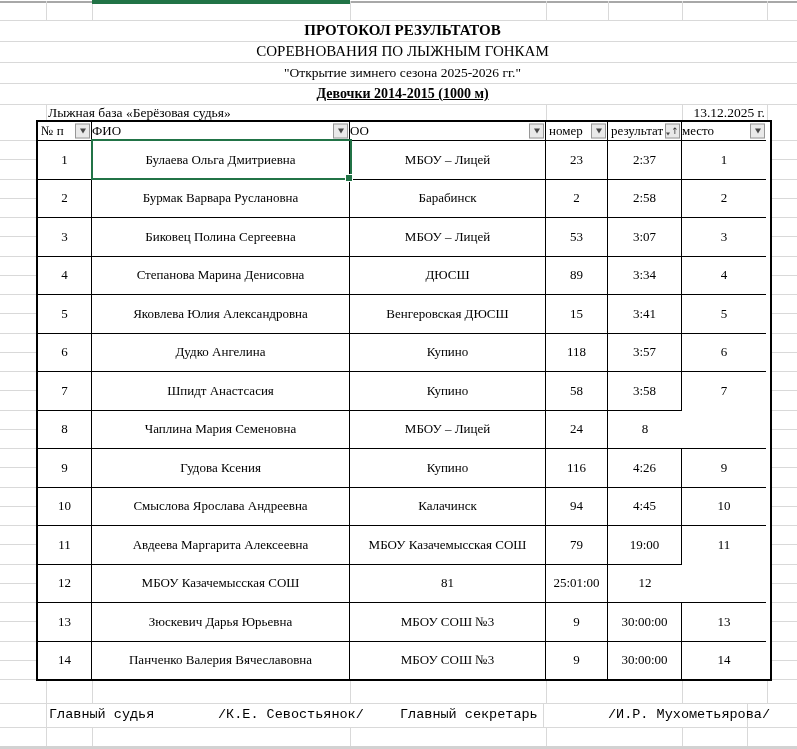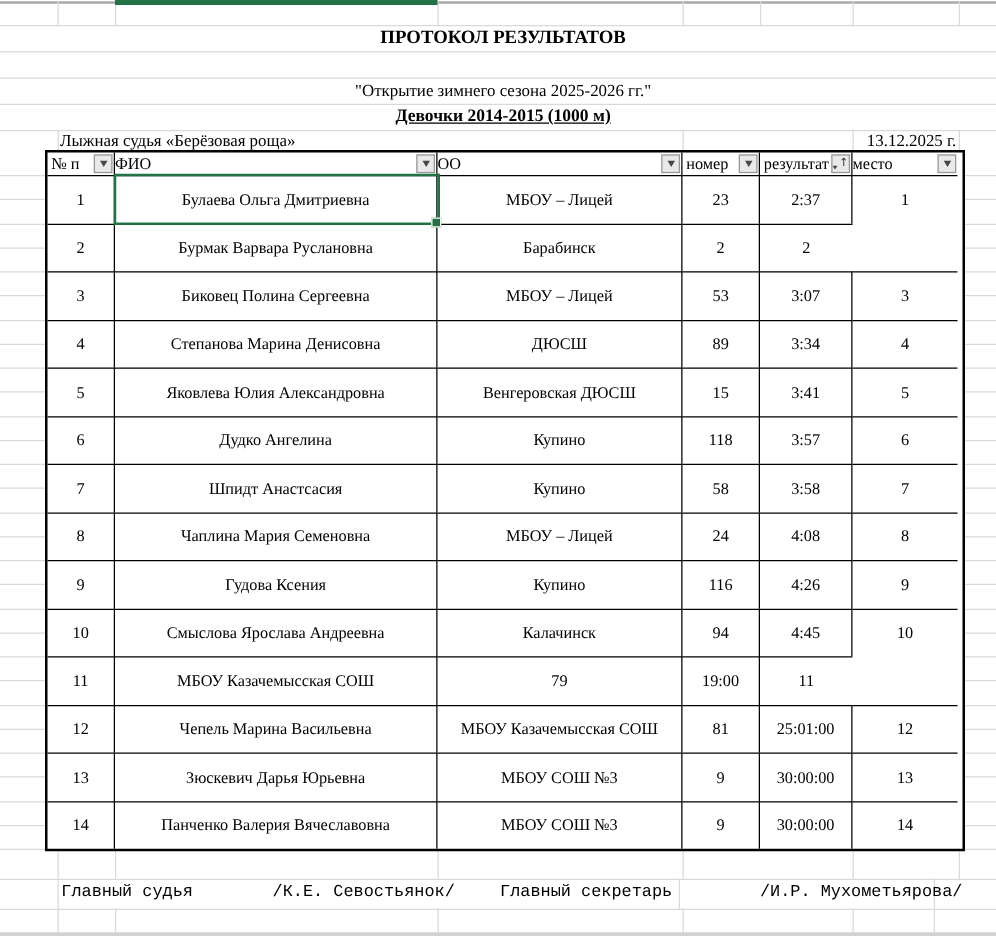--- a/index.html
+++ b/index.html
@@ -163,24 +163,25 @@
       <div class="gv" style="left: 46px; top: 727px; height: 19px;"></div>
       <div class="gv" style="left: 92px; top: 727px; height: 19px;"></div>
       <div class="gv" style="left: 350px; top: 727px; height: 19px;"></div>
       <div class="gv" style="left: 546px; top: 727px; height: 19px;"></div>
       <div class="gv" style="left: 682px; top: 727px; height: 19px;"></div>
       <div class="gv" style="left: 747px; top: 727px; height: 19px;"></div>
     </div>
   <div class="green-strip"></div>
 
   <div class="t t1">ПРОТОКОЛ РЕЗУЛЬТАТОВ</div>
+  <div class="t t2">СОРЕВНОВАНИЯ ПО ЛЫЖНЫМ ГОНКАМ</div>
   <div class="t t3">"Открытие зимнего сезона 2025-2026 гг."</div>
   <div class="t t4">Девочки 2014-2015 (1000 м)</div>
 
-  <div class="venue">Лыжная судья «Берёзовая роща»</div>
+  <div class="venue">Лыжная база «Берёзовая судья»</div>
   <div class="date">13.12.2025 г.</div>
 
   <div class="tablewrap">
     <div class="row thead">
       <div class="th left">
         <span class="th-label">№ п</span>
         <span class="filter-btn">
             <span class="caret"></span>
           </span>
       </div>
@@ -223,20 +224,21 @@
           <div class="td col-oo">МБОУ – Лицей</div>
           <div class="td col-bib">23</div>
           <div class="td col-result">2:37</div>
           <div class="td col-place">1</div>
         </div>
         <div class="row tr">
           <div class="td col-num">2</div>
           <div class="td col-fio">Бурмак Варвара Руслановна</div>
           <div class="td col-oo">Барабинск</div>
           <div class="td col-bib">2</div>
+          <div class="td col-result">2:58</div>
           <div class="td col-place">2</div>
         </div>
         <div class="row tr">
           <div class="td col-num">3</div>
           <div class="td col-fio">Биковец Полина Сергеевна</div>
           <div class="td col-oo">МБОУ – Лицей</div>
           <div class="td col-bib">53</div>
           <div class="td col-result">3:07</div>
           <div class="td col-place">3</div>
         </div>
@@ -270,49 +272,48 @@
           <div class="td col-oo">Купино</div>
           <div class="td col-bib">58</div>
           <div class="td col-result">3:58</div>
           <div class="td col-place">7</div>
         </div>
         <div class="row tr">
           <div class="td col-num">8</div>
           <div class="td col-fio">Чаплина Мария Семеновна</div>
           <div class="td col-oo">МБОУ – Лицей</div>
           <div class="td col-bib">24</div>
-          <div class="td col-result">4:08</div>
           <div class="td col-place">8</div>
         </div>
         <div class="row tr">
           <div class="td col-num">9</div>
           <div class="td col-fio">Гудова Ксения</div>
           <div class="td col-oo">Купино</div>
           <div class="td col-bib">116</div>
           <div class="td col-result">4:26</div>
           <div class="td col-place">9</div>
         </div>
         <div class="row tr">
           <div class="td col-num">10</div>
           <div class="td col-fio">Смыслова Ярослава Андреевна</div>
           <div class="td col-oo">Калачинск</div>
           <div class="td col-bib">94</div>
           <div class="td col-result">4:45</div>
           <div class="td col-place">10</div>
         </div>
         <div class="row tr">
           <div class="td col-num">11</div>
+          <div class="td col-fio">Авдеева Маргарита Алексеевна</div>
           <div class="td col-oo">МБОУ Казачемысская СОШ</div>
           <div class="td col-bib">79</div>
           <div class="td col-result">19:00</div>
           <div class="td col-place">11</div>
         </div>
         <div class="row tr">
           <div class="td col-num">12</div>
-          <div class="td col-fio">Чепель Марина Васильевна</div>
           <div class="td col-oo">МБОУ Казачемысская СОШ</div>
           <div class="td col-bib">81</div>
           <div class="td col-result">25:01:00</div>
           <div class="td col-place">12</div>
         </div>
         <div class="row tr">
           <div class="td col-num">13</div>
           <div class="td col-fio">Зюскевич Дарья Юрьевна</div>
           <div class="td col-oo">МБОУ СОШ №3</div>
           <div class="td col-bib">9</div>

